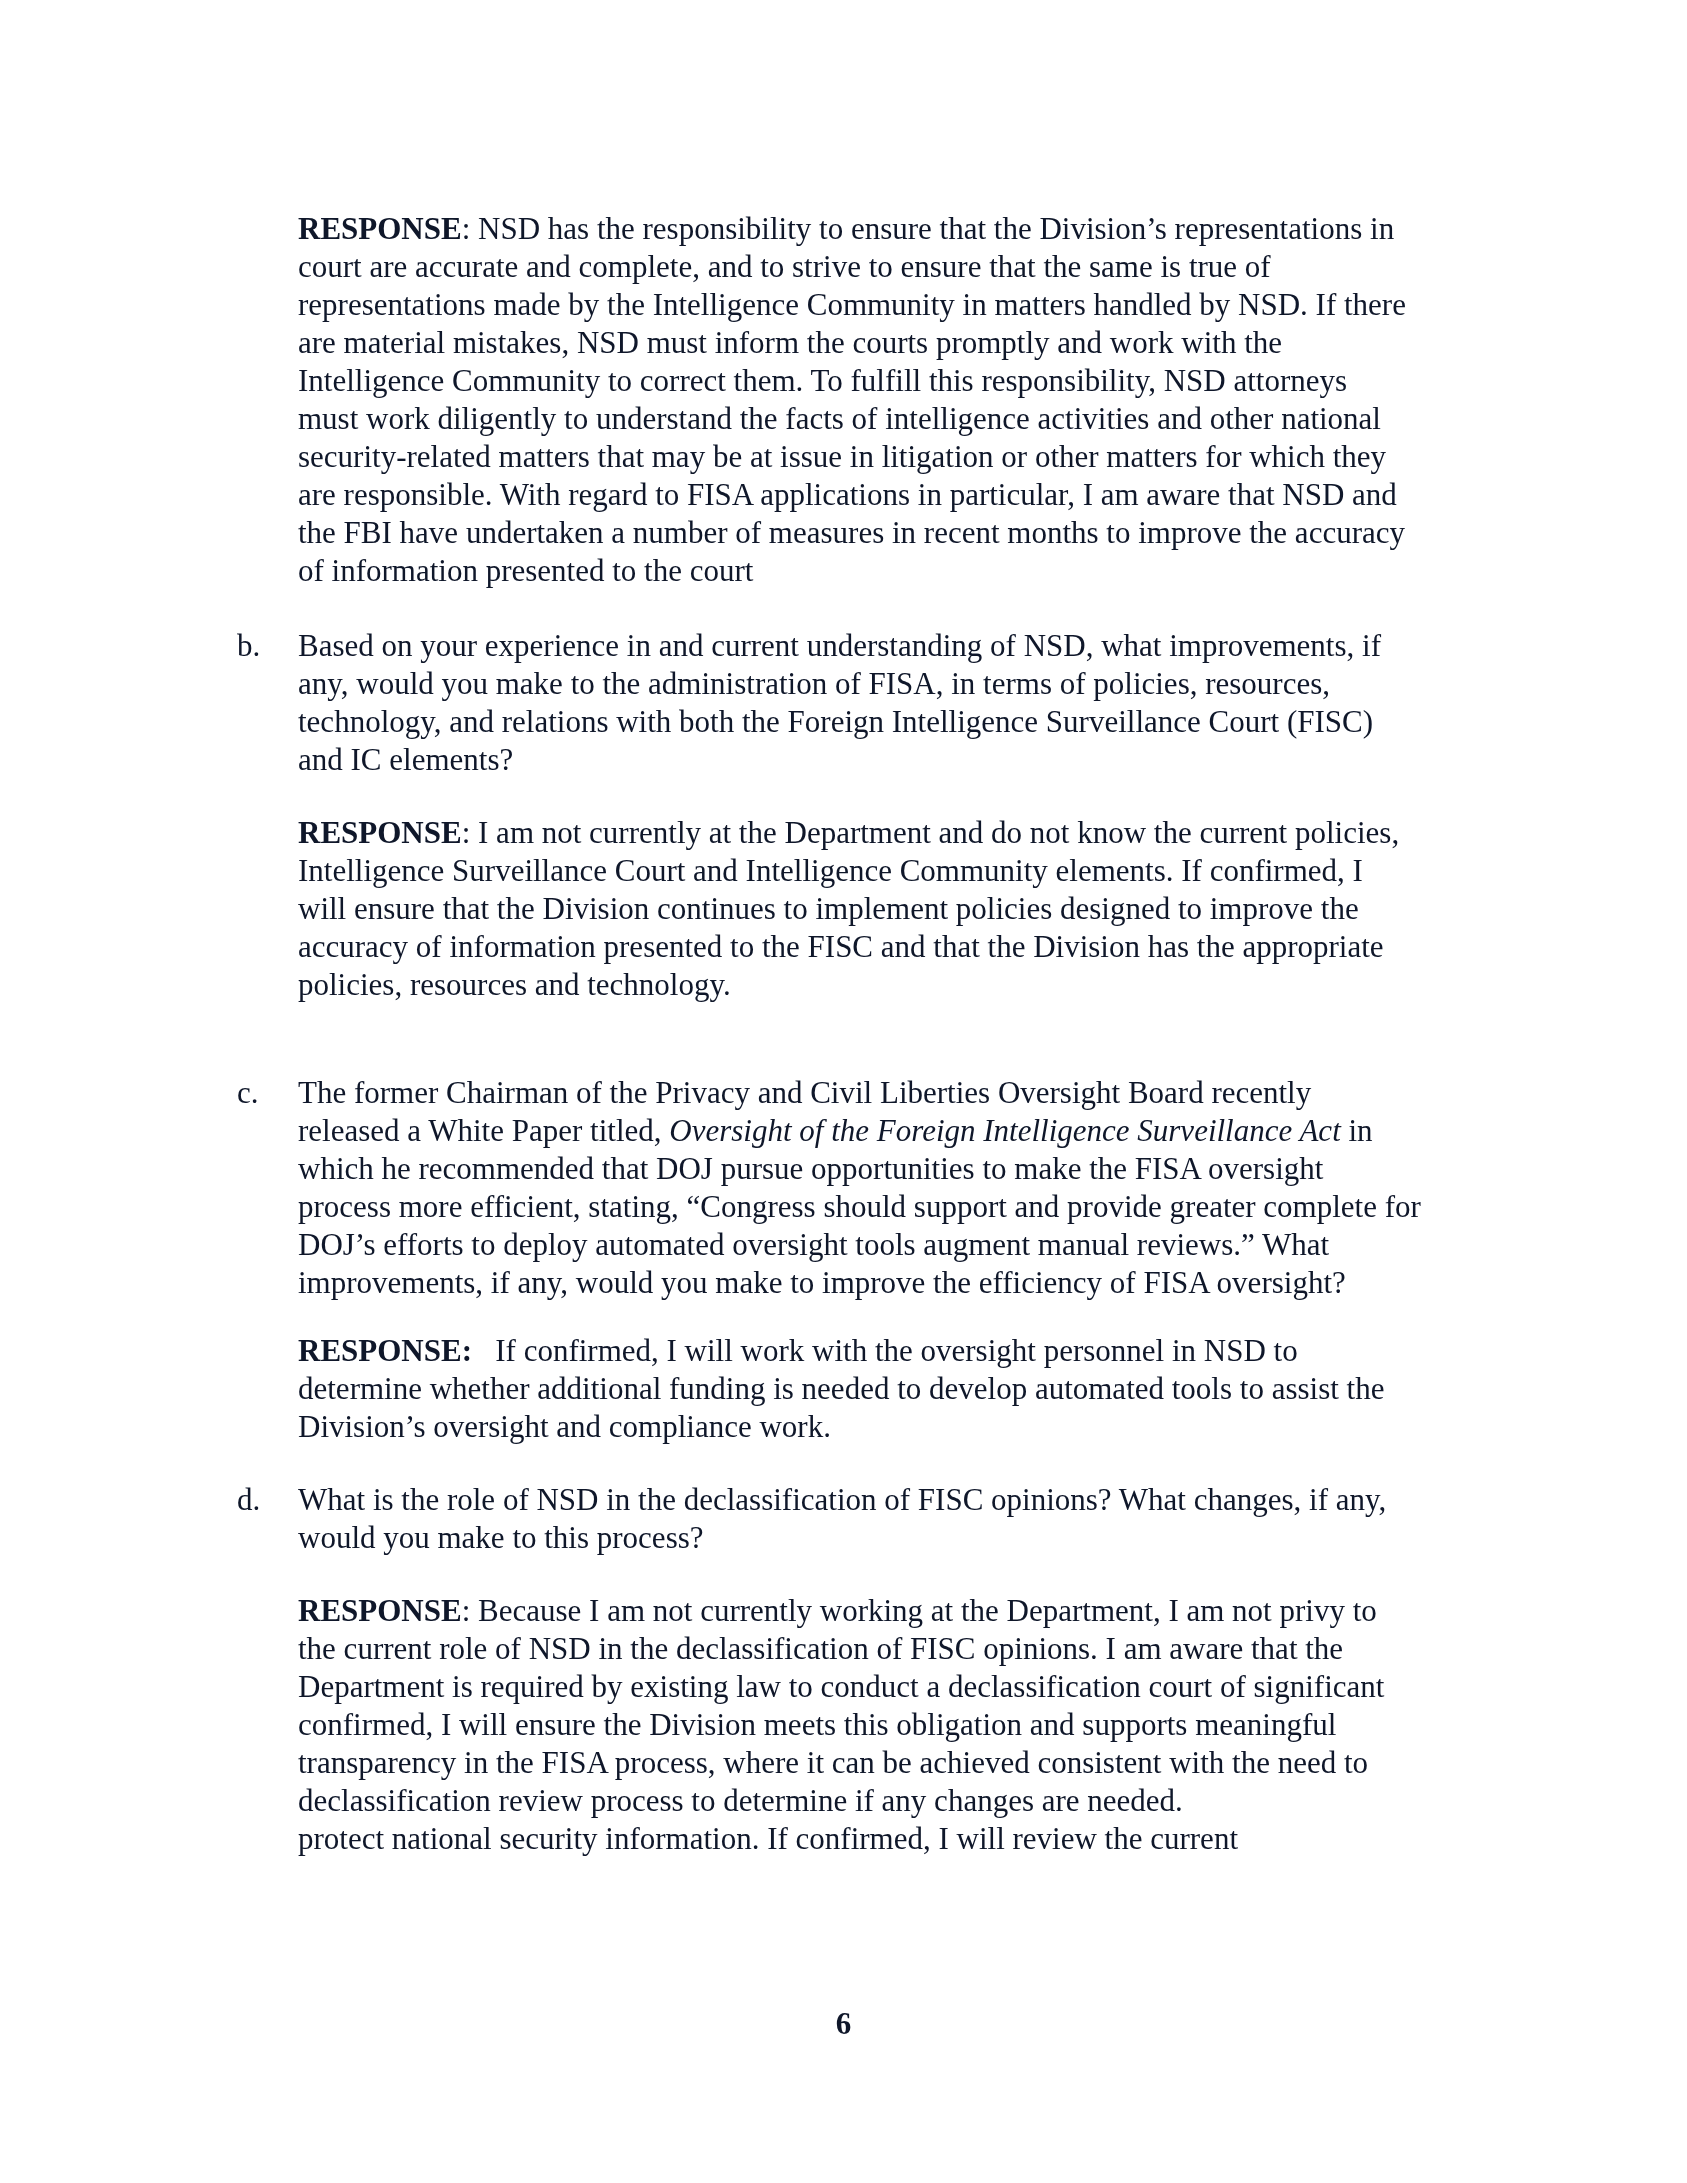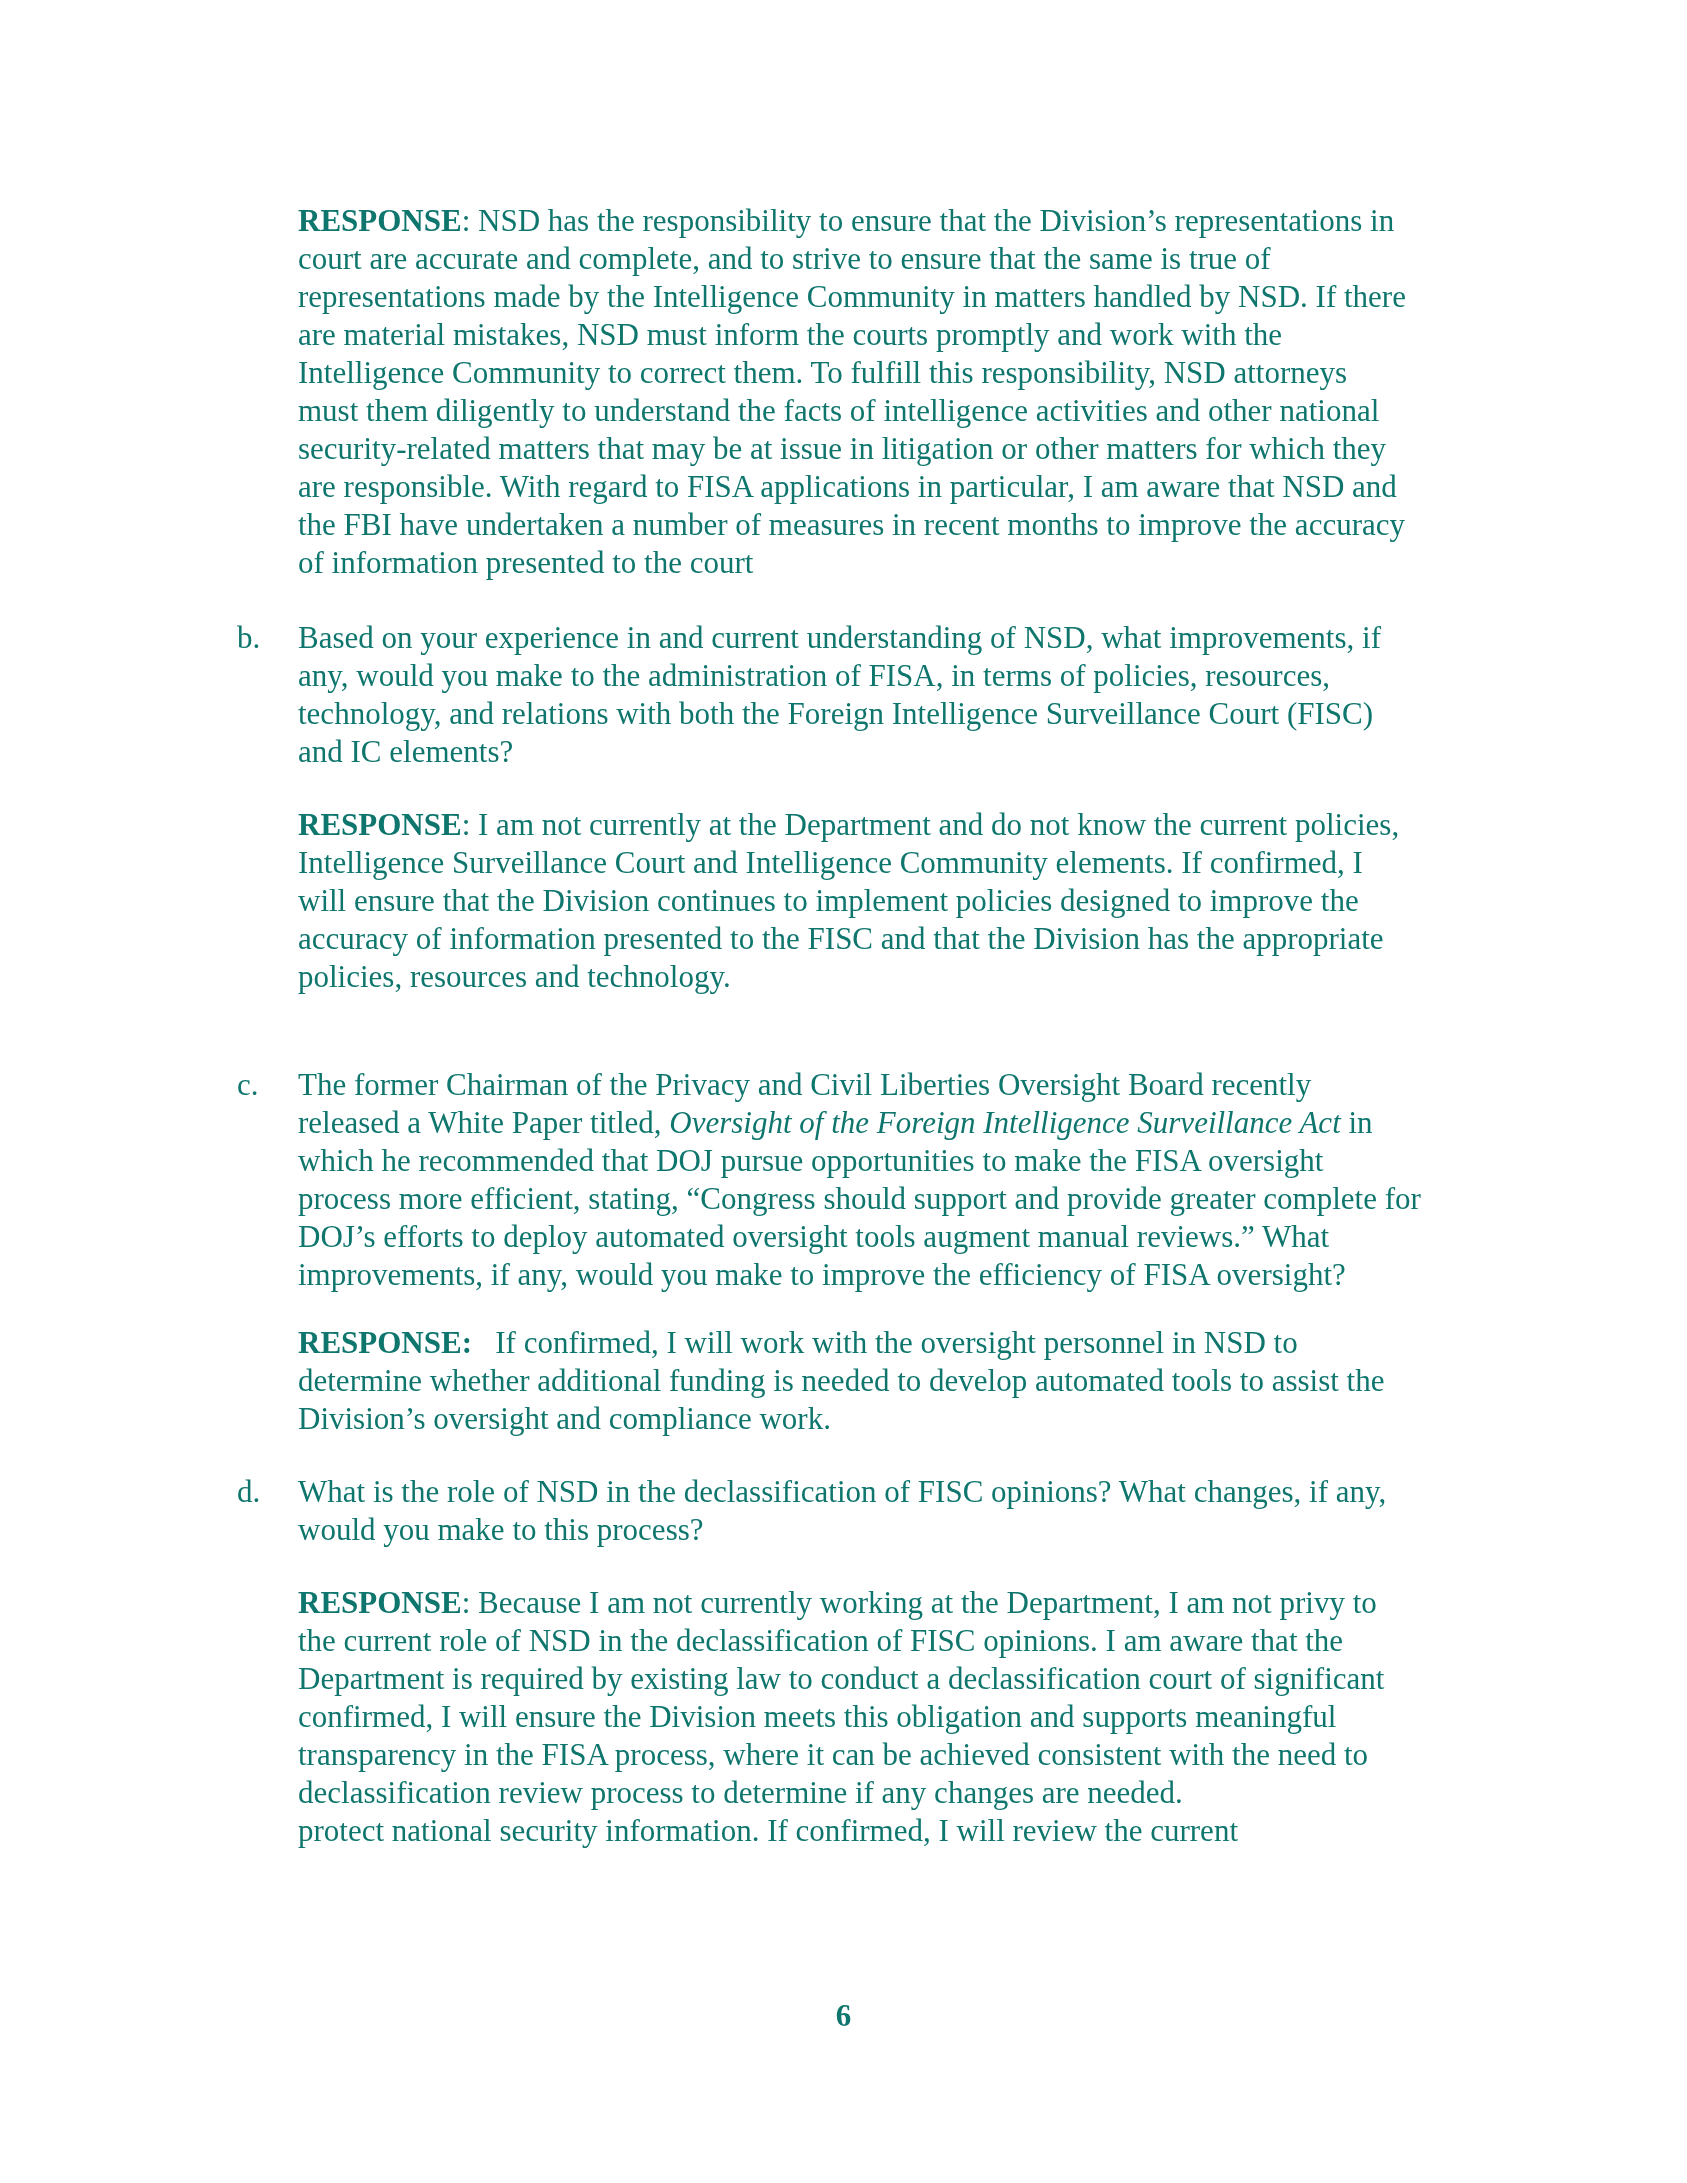--- a/index.html
+++ b/index.html
@@ -1,20 +1,20 @@
 <!DOCTYPE html>
 <html style="font-size:10.6px"><head>
   <meta charset="utf-8">
   <style>
     html, body { margin: 0; padding: 0; background: #ffffff; }
     body { width: 1687px; height: 2183px; position: relative; overflow: hidden; }
     .page {
-      position: absolute; left: 0; top: 4px; width: 1687px; height: 1623px;
+      position: absolute; left: 0; top: 12px; width: 1687px; height: 1623px;
       font-family: "Liberation Serif", "DejaVu Serif", serif;
-      color: #0f766e; font-size: 31px; line-height: 38px;
+      color: #0f172a; font-size: 31px; line-height: 38px;
     }
     .block { position: absolute; left: 298px; width: 1184px; }
     .item { position: absolute; left: 237px; width: 1245px; }
     .item .marker { position: absolute; left: 0; top: 0; width: 60px; }
     .item .text { position: absolute; left: 61px; width: 1184px; }
     .resp-label { font-weight: bold; }
     .line { display: block; white-space: nowrap; }
     .page-number {
       position: absolute; left: 0; width: 1687px; top: 1993px;
       text-align: center; font-weight: bold;
@@ -25,21 +25,21 @@
 <body>
 
 <div class="page">
 
   <div class="block" style="top:198px;">
     <span class="line"><span class="resp-label">RESPONSE</span><span>:</span><span> NSD has the responsibility to ensure that the Division’s representations in</span></span>
     <span class="line">court are accurate and complete, and to strive to ensure that the same is true of</span>
     <span class="line">representations made by the Intelligence Community in matters handled by NSD. If there</span>
     <span class="line">are material mistakes, NSD must inform the courts promptly and work with the</span>
     <span class="line">Intelligence Community to correct them. To fulfill this responsibility, NSD attorneys</span>
-    <span class="line">must them diligently to understand the facts of intelligence activities and other national</span>
+    <span class="line">must work diligently to understand the facts of intelligence activities and other national</span>
     <span class="line">security-related matters that may be at issue in litigation or other matters for which they</span>
     <span class="line">are responsible. With regard to FISA applications in particular, I am aware that NSD and</span>
     <span class="line">the FBI have undertaken a number of measures in recent months to improve the accuracy</span>
     <span class="line">of information presented to the court</span>
   </div>
 
   <div class="item" style="top:615px;">
     <span class="marker">b.</span>
     <div class="text">
       <span class="line">Based on your experience in and current understanding of NSD, what improvements, if</span>

